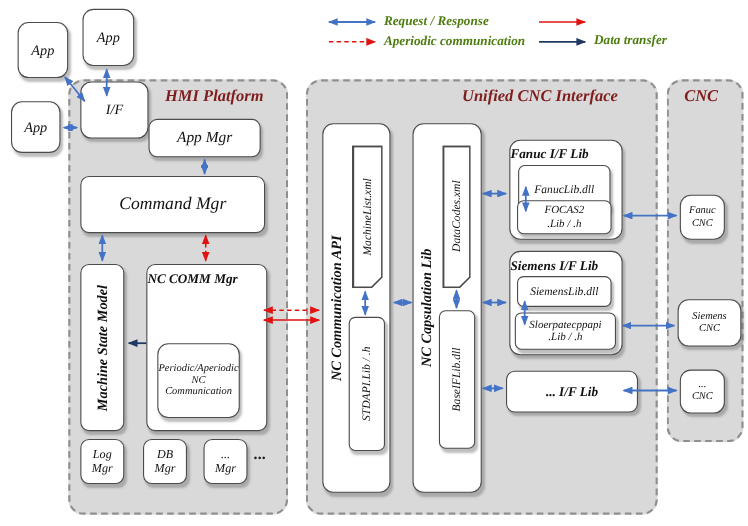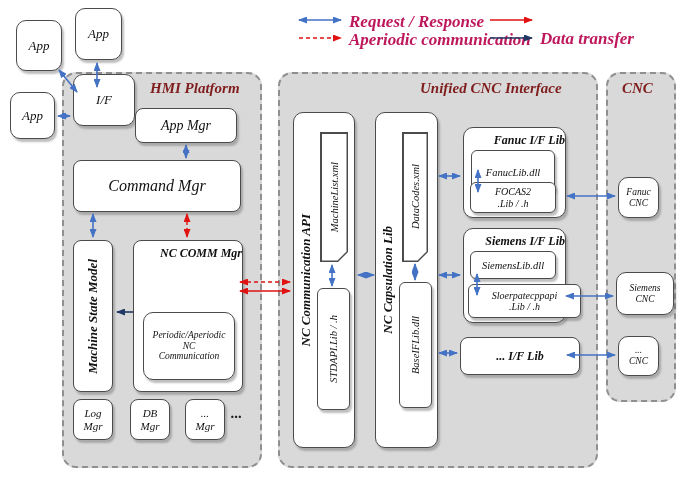--- a/index.html
+++ b/index.html
@@ -16,34 +16,34 @@
 
   .panel{position:absolute;background:var(--panel-fill);border:2px dashed #8f8f8f;border-radius:14px;z-index:1}
   .panel-title{position:absolute;font-style:italic;font-weight:bold;color:#7f1d1d;z-index:2;white-space:nowrap}
 
   .box{position:absolute;background:#fff;border:1.6px solid var(--box-border);border-radius:8px;
        box-shadow:2px 3px 2px rgba(110,110,110,.45);display:flex;align-items:center;justify-content:center;
        text-align:center;font-style:italic;color:#111;z-index:2}
   .r10{border-radius:10px}
   .ml{white-space:pre-line;line-height:1.15}
   .vtext{writing-mode:vertical-rl;transform:rotate(180deg);white-space:nowrap}
-  .box-top-title{position:absolute;top:5px;left:0;right:0;text-align:right;font-style:italic;font-weight:bold}
+  .box-top-title{position:absolute;top:5px;left:0;right:0;text-align:left;font-style:italic;font-weight:bold}
 
   .tall{align-items:stretch;justify-content:flex-start}
   .tall-label{position:absolute;left:0;top:0;bottom:0;width:24px;display:flex;align-items:center;justify-content:center;
               font-style:italic;font-weight:bold;font-size:13px}
 
   .doc{position:absolute;background:var(--box-border);z-index:2;
        clip-path:polygon(0 0,100% 0,100% calc(100% - 10px),calc(100% - 10px) 100%,0 100%);
        filter:drop-shadow(2px 2px 1px rgba(110,110,110,.5))}
   .doc-inner{position:absolute;inset:1.5px;background:#fff;display:flex;align-items:center;justify-content:center;
        clip-path:polygon(0 0,100% 0,100% calc(100% - 9px),calc(100% - 9px) 100%,0 100%);
        font-style:italic;font-size:10.5px;color:#111}
 
-  .legend-label{position:absolute;font-style:italic;font-weight:bold;font-size:17px;color:#be185d;z-index:2;white-space:nowrap}
+  .legend-label{position:absolute;font-style:italic;font-weight:bold;font-size:12px;color:#4d7c0f;z-index:2;white-space:nowrap}
   .ellipsis{position:absolute;font-weight:bold;font-size:15px;color:#222;z-index:2;font-style:italic}
 
   .overlay{position:absolute;left:0;top:0;z-index:3;pointer-events:none}
   .ln-b{stroke:var(--arrow-blue);stroke-width:1.6}
   .ln-r{stroke:var(--arrow-red);stroke-width:1.4}
   .ln-rd{stroke:var(--arrow-red);stroke-width:1.4;stroke-dasharray:4 3}
   .ln-n{stroke:var(--arrow-navy);stroke-width:1.6}
 </style>
 </head>
 <body>
@@ -71,21 +71,21 @@
   <div class="box" style="left:135px;top:108px;width:102px;height:35px;font-size:14px">App Mgr</div>
   <div class="box" style="left:73px;top:160px;width:168px;height:52px;font-size:16px">Command Mgr</div>
 
   <div class="box" style="left:73px;top:240px;width:40px;height:152px">
     <span class="vtext" style="font-size:13px;font-weight:bold">Machine State Model</span>
   </div>
 
   <div class="box" style="left:133px;top:240px;width:110px;height:152px">
     <div class="box-top-title" style="font-size:12px">NC COMM Mgr</div>
   </div>
-  <div class="box ml" style="left:143px;top:312px;width:92px;height:68px;font-size:9.5px;border-radius:10px">Periodic/Aperiodic
+  <div class="box ml" style="left:143px;top:312px;width:75px;height:68px;font-size:9.5px;border-radius:10px">Periodic/Aperiodic
 NC
 Communication</div>
 
   <div class="box ml" style="left:73px;top:399px;width:40px;height:41px;font-size:11px">Log
 Mgr</div>
   <div class="box ml" style="left:130px;top:399px;width:40px;height:41px;font-size:11px">DB
 Mgr</div>
   <div class="box ml" style="left:185px;top:399px;width:40px;height:41px;font-size:11px">...
 Mgr</div>
   <div class="ellipsis" style="left:231px;top:405px">...</div>
@@ -122,21 +122,21 @@
     <div class="box-top-title" style="font-size:12px">Fanuc I/F Lib</div>
   </div>
   <div class="box" style="left:471px;top:150px;width:84px;height:44px;font-size:10.5px;border-radius:6px">FanucLib.dll</div>
   <div class="box ml" style="left:470px;top:182px;width:86px;height:31px;font-size:10px;border-radius:6px">FOCAS2
 .Lib / .h</div>
 
   <div class="box r10" style="left:463px;top:228px;width:103px;height:95px">
     <div class="box-top-title" style="font-size:12px">Siemens I/F Lib</div>
   </div>
   <div class="box" style="left:470px;top:251px;width:86px;height:28px;font-size:10.5px;border-radius:6px">SiemensLib.dll</div>
-  <div class="box ml" style="left:468px;top:284px;width:113px;height:34px;font-size:10px;border-radius:6px">Sloerpatecppapi
+  <div class="box ml" style="left:468px;top:284px;width:92px;height:34px;font-size:10px;border-radius:6px">Sloerpatecppapi
 .Lib / .h</div>
 
   <div class="box" style="left:460px;top:337px;width:120px;height:38px;font-size:12px;font-weight:bold">... I/F Lib</div>
 
   <div class="box ml r10" style="left:618px;top:177px;width:41px;height:41px;font-size:9.5px">Fanuc
 CNC</div>
   <div class="box ml r10" style="left:616px;top:272px;width:58px;height:43px;font-size:9.5px">Siemens
 CNC</div>
   <div class="box ml r10" style="left:618px;top:336px;width:41px;height:40px;font-size:9.5px">...
 CNC</div>

